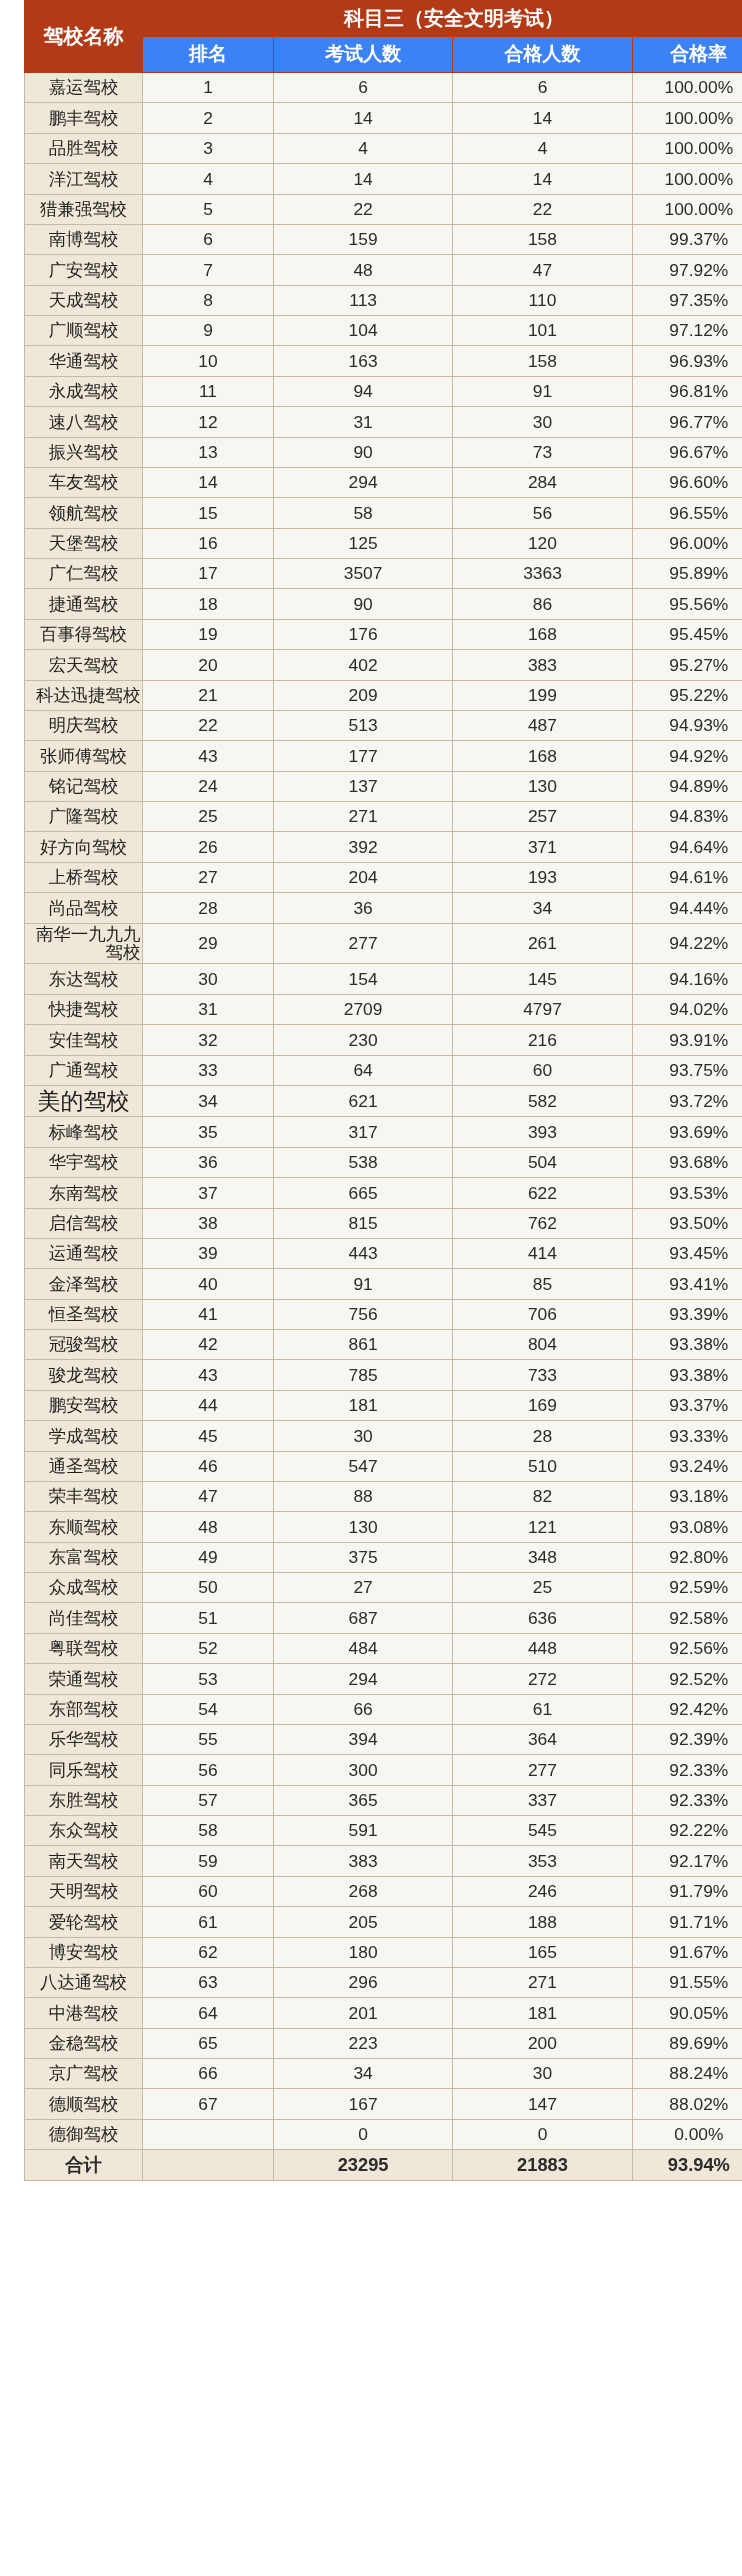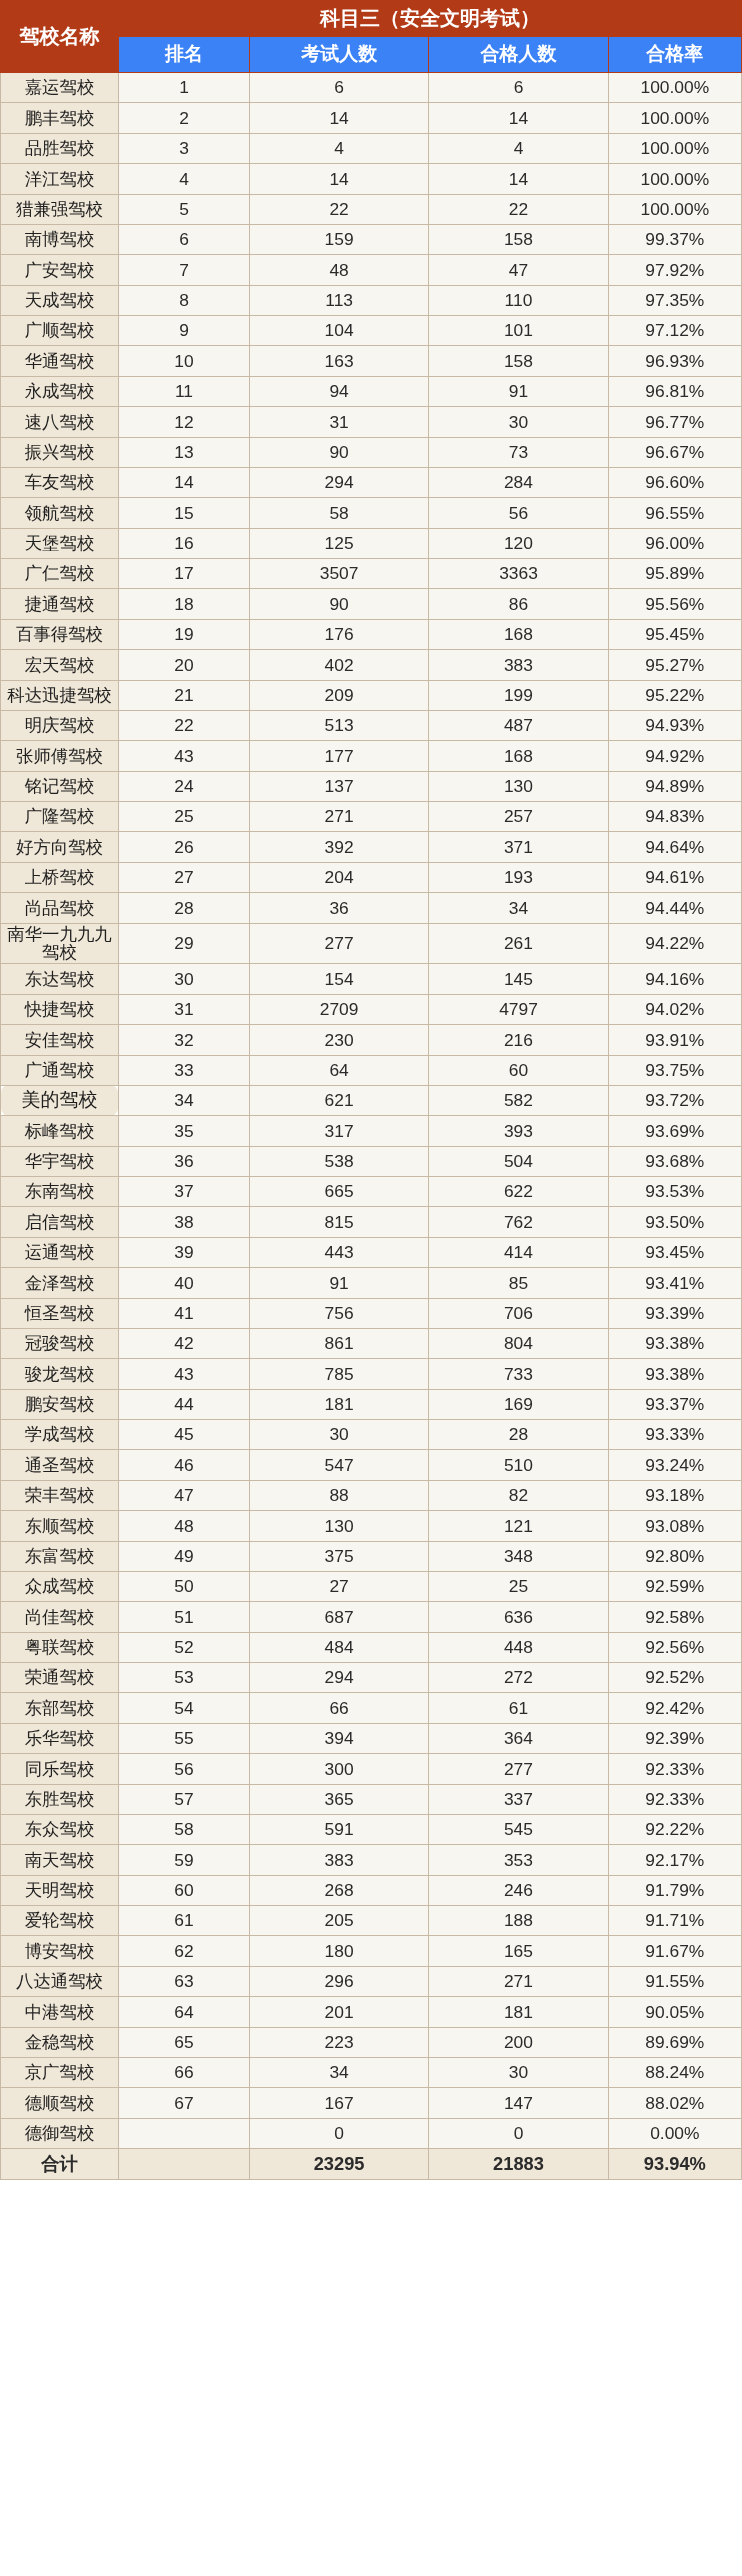--- a/index.html
+++ b/index.html
@@ -1,20 +1,20 @@
 <!DOCTYPE html>
 <html style="font-size:14px"><head>
 <meta charset="utf-8">
 <style>
   html,body{margin:0;padding:0;background:#ffffff;}
   body{
     font-family:"Liberation Sans","DejaVu Sans",sans-serif;
     width:742px;
   }
-  #wrap{width:700px;}
+  #wrap{width:700px;padding-left:24px;}
   table{
     border-collapse:collapse;
     width:742px;
     table-layout:fixed;
   }
   col.c0{width:100px;}
   col.c1{width:111px;}
   col.c2{width:152px;}
   col.c3{width:152px;}
   col.c4{width:113px;}
@@ -66,22 +66,22 @@
   td.rate{
     background:#f8f6f1;
     font-size:17.4px;
   }
   tr.total td{
     background:#efe7d7;
     font-weight:bold;
     font-size:18.3px;
     height:30px;
   }
-  td.school.big{font-size:19px;border-radius:8px;}
-  .two-line{line-height:1.05;}
+  td.school.big{font-size:23px;}
+  .two-line{line-height:1.05;text-align:right;}
 </style>
 </head>
 <body>
 
 <div id="wrap">
   <table>
     <colgroup>
       <col class="c0">
         <col class="c1">
         <col class="c2">

